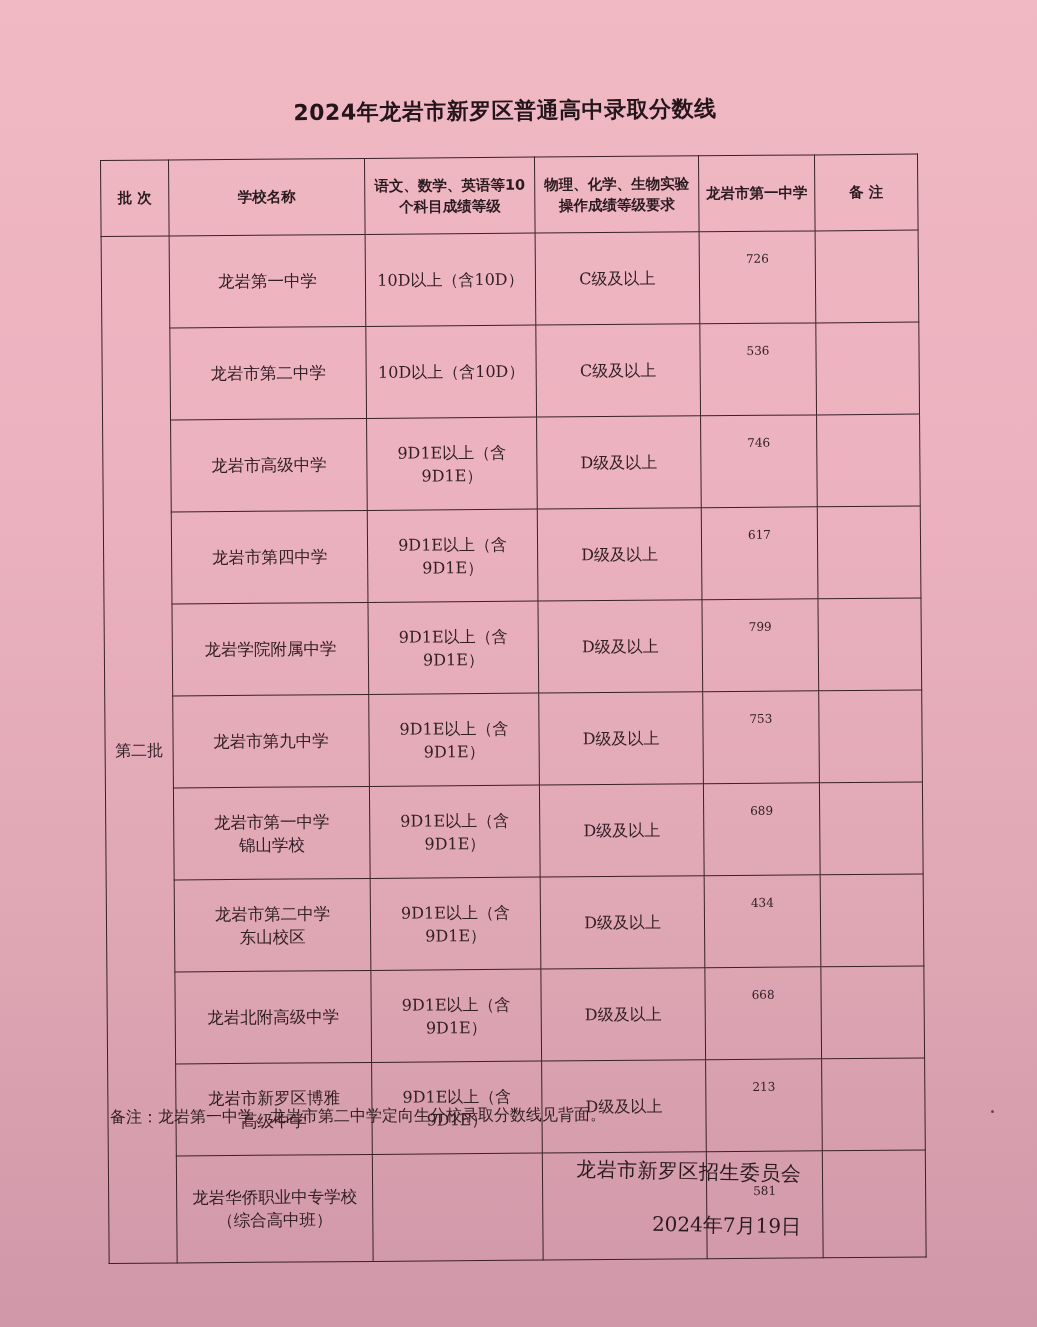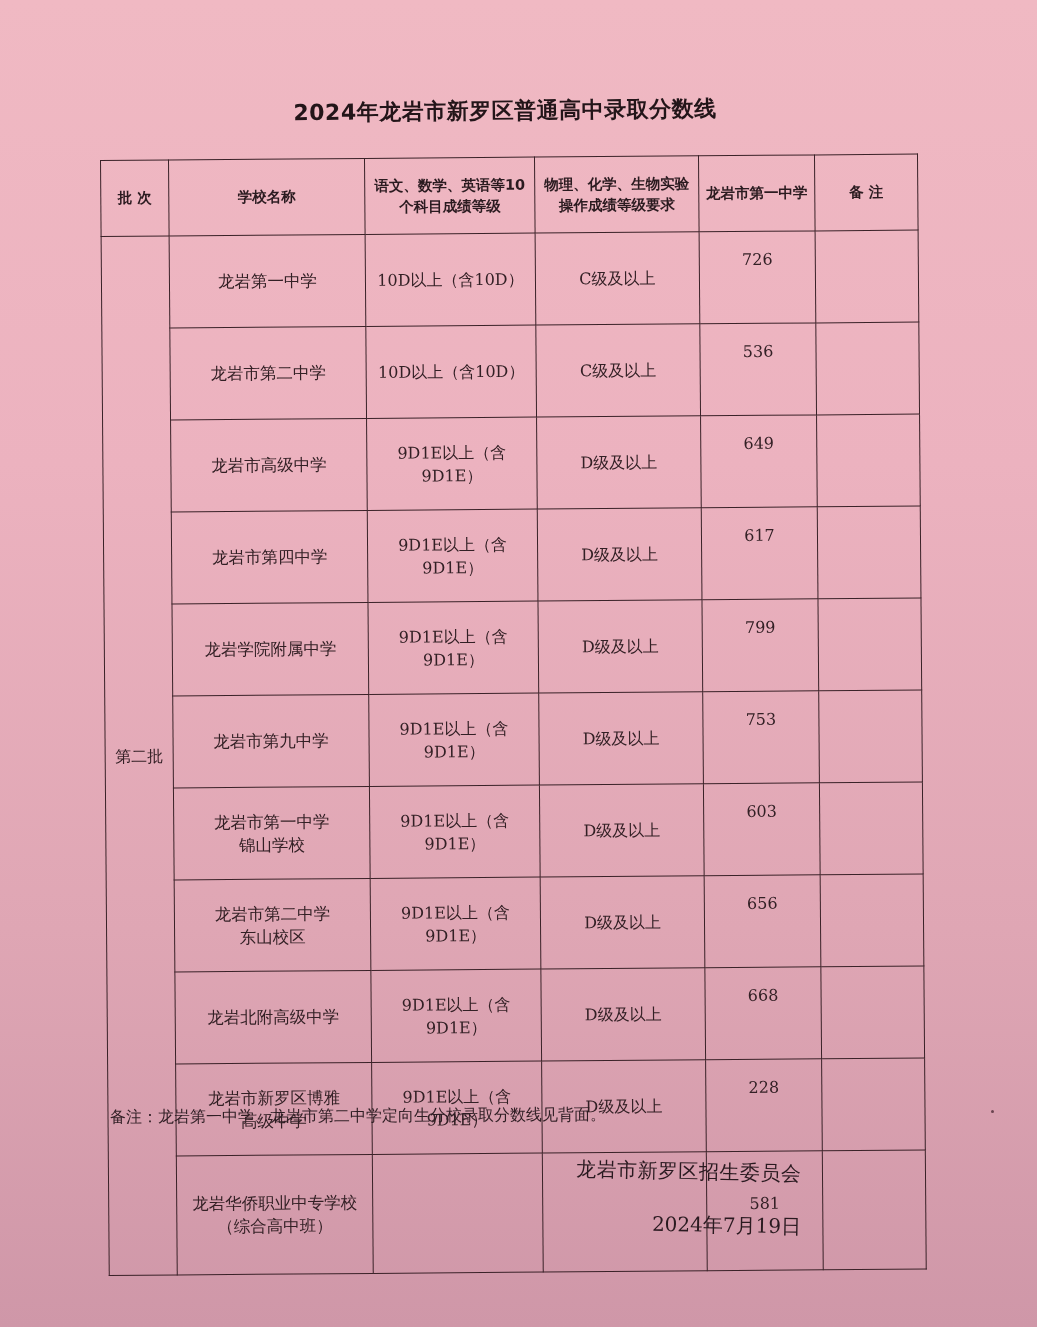--- a/index.html
+++ b/index.html
@@ -34,21 +34,21 @@
     padding: 0 4px;
   }
   th {
     font-family: "DejaVu Sans", "Liberation Sans", sans-serif;
     font-size: 14.5px; line-height: 21px; height: 75px;
     font-weight: bold; color: #2b1b20;
   }
   td { font-size: 16px; line-height: 23px; height: 75px; color: #332025; }
   td.batch { font-size: 16px; }
   td.school { font-size: 16.5px; }
-  td.score { font-size: 16px; vertical-align: top; padding-top: 16px; }
+  td.score { font-size: 12px; vertical-align: top; padding-top: 16px; }
   tr.last td { height: 78px; }
   col.c1 { width: 68px; }
   col.c2 { width: 196px; }
   col.c3 { width: 170px; }
   col.c4 { width: 164px; }
   col.c5 { width: 116px; }
   col.c6 { width: 103px; }
   .note {
     position: absolute; left: 110px; top: 1106px;
     font-size: 16px; color: #2f1e24;
@@ -107,21 +107,21 @@
         <td class="school">龙岩市第二中学</td>
         <td>10D以上（含10D）</td>
         <td>C级及以上</td>
         <td class="score">536</td>
         <td></td>
       </tr>
       <tr>
         <td class="school">龙岩市高级中学</td>
         <td>9D1E以上（含9D1E）</td>
         <td>D级及以上</td>
-        <td class="score">649</td>
+        <td class="score">746</td>
         <td></td>
       </tr>
       <tr>
         <td class="school">龙岩市第四中学</td>
         <td>9D1E以上（含9D1E）</td>
         <td>D级及以上</td>
         <td class="score">617</td>
         <td></td>
       </tr>
       <tr>
@@ -138,58 +138,58 @@
         <td class="score">753</td>
         <td></td>
       </tr>
       <tr>
         <td class="school">
           <div>龙岩市第一中学</div>
           <div>锦山学校</div>
         </td>
         <td>9D1E以上（含9D1E）</td>
         <td>D级及以上</td>
-        <td class="score">603</td>
+        <td class="score">689</td>
         <td></td>
       </tr>
       <tr>
         <td class="school">
           <div>龙岩市第二中学</div>
           <div>东山校区</div>
         </td>
         <td>9D1E以上（含9D1E）</td>
         <td>D级及以上</td>
-        <td class="score">656</td>
+        <td class="score">434</td>
         <td></td>
       </tr>
       <tr>
         <td class="school">龙岩北附高级中学</td>
         <td>9D1E以上（含9D1E）</td>
         <td>D级及以上</td>
         <td class="score">668</td>
         <td></td>
       </tr>
       <tr>
         <td class="school">
           <div>龙岩市新罗区博雅</div>
           <div>高级中学</div>
         </td>
         <td>9D1E以上（含9D1E）</td>
         <td>D级及以上</td>
-        <td class="score">228</td>
+        <td class="score">213</td>
         <td></td>
       </tr>
       <tr class="last">
         <td class="school">
           <div>龙岩华侨职业中专学校</div>
           <div>（综合高中班）</div>
         </td>
         <td></td>
         <td></td>
-        <td class="score" style="padding-top:40px">581</td>
+        <td class="score" style="padding-top:28px">581</td>
         <td></td>
       </tr>
     </tbody>
   </table>
 </div>
 
 <div class="note">备注：龙岩第一中学、龙岩市第二中学定向生分校录取分数线见背面。</div>
 <div class="issuer">龙岩市新罗区招生委员会</div>
 <div class="date">2024年7月19日</div>
 <div class="speck"></div>

